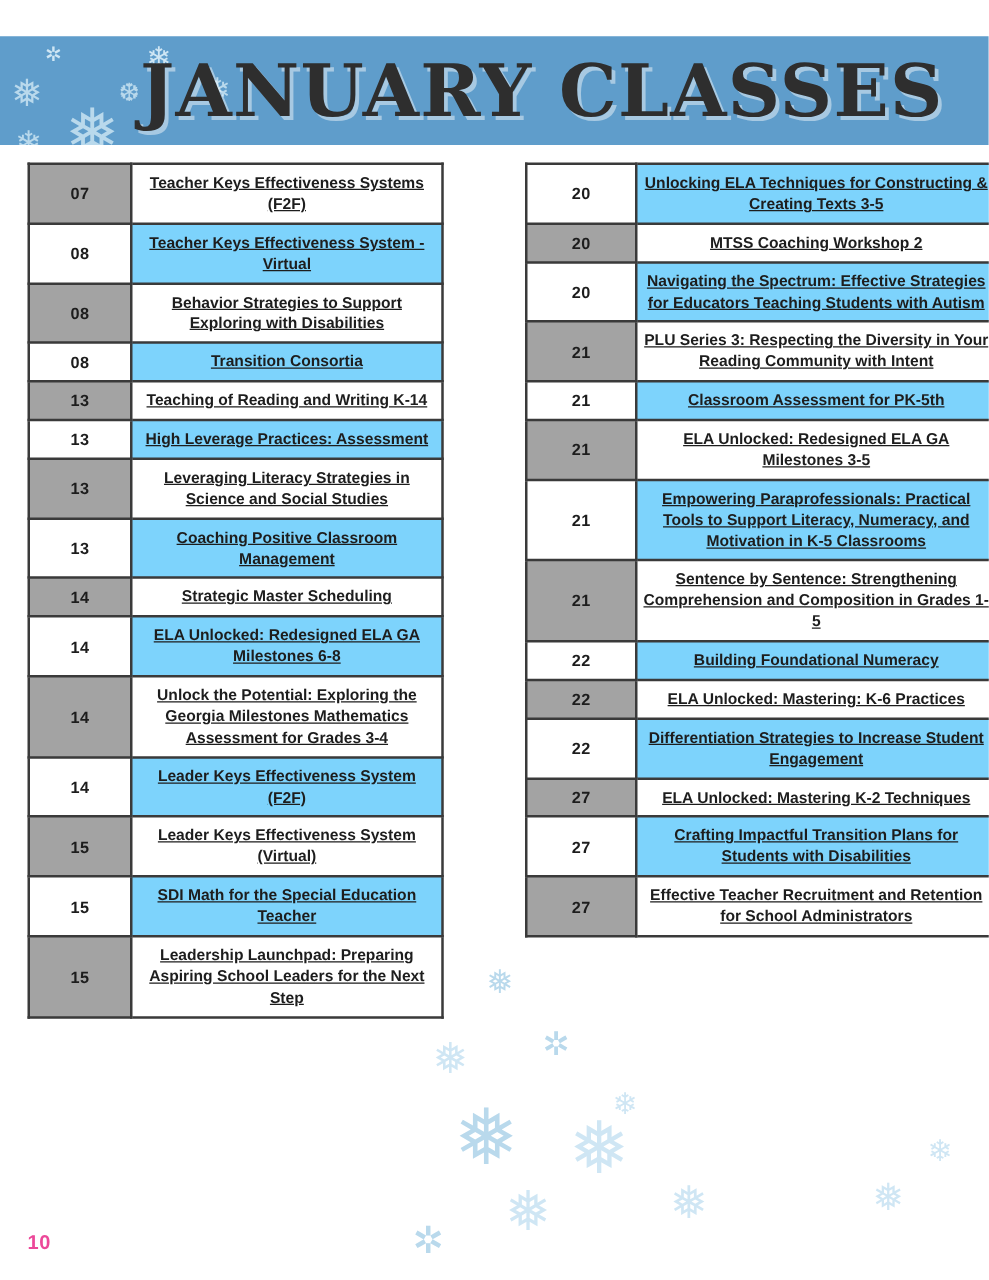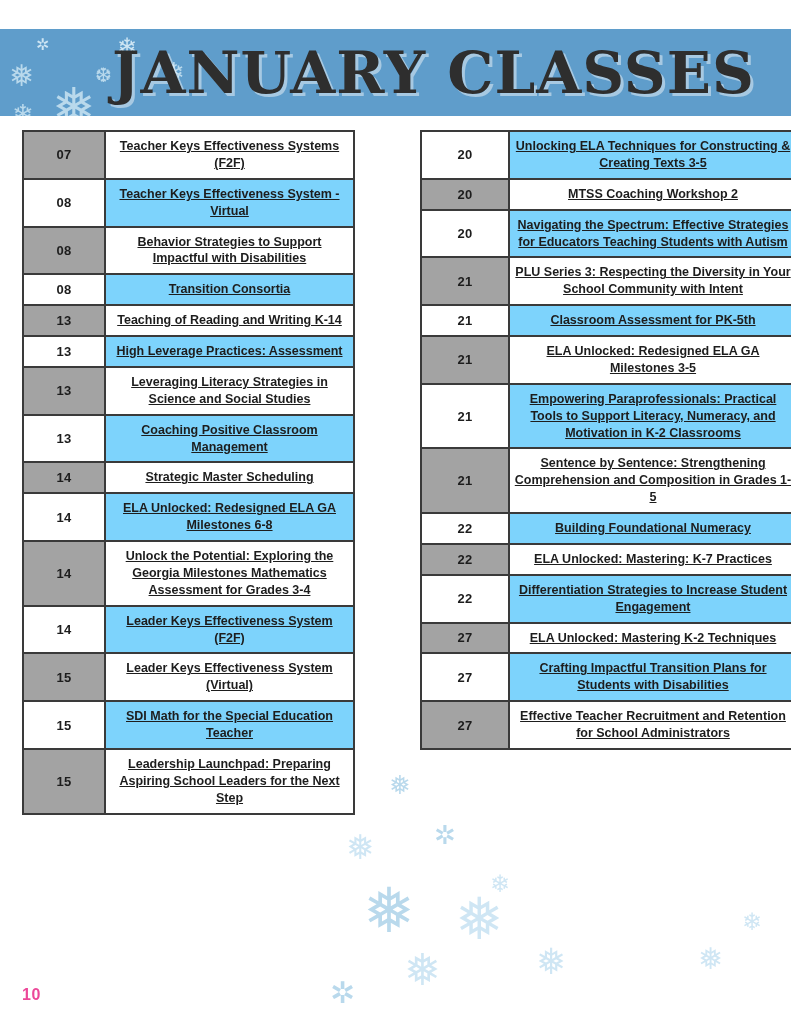--- a/index.html
+++ b/index.html
@@ -149,21 +149,21 @@
         <tr>
           <td class="col-date fill-blue">07</td>
           <td class="col-title fill-white"><span class="lnk">Teacher Keys Effectiveness Systems (F2F)</span></td>
         </tr>
         <tr>
           <td class="col-date fill-white">08</td>
           <td class="col-title fill-light"><span class="lnk">Teacher Keys Effectiveness System - Virtual </span></td>
         </tr>
         <tr>
           <td class="col-date fill-blue">08</td>
-          <td class="col-title fill-white"><span class="lnk"> Behavior Strategies to Support Impactful with Disabilities</span></td>
+          <td class="col-title fill-white"><span class="lnk"> Behavior Strategies to Support Exploring with Disabilities</span></td>
         </tr>
         <tr>
           <td class="col-date fill-white">08</td>
           <td class="col-title fill-light"><span class="lnk">Transition Consortia</span></td>
         </tr>
         <tr>
           <td class="col-date fill-blue">13</td>
           <td class="col-title fill-white"><span class="lnk">Teaching of Reading and Writing K-14</span></td>
         </tr>
         <tr>
@@ -217,45 +217,45 @@
         <tr>
           <td class="col-date fill-blue">20</td>
           <td class="col-title fill-white"><span class="lnk">MTSS Coaching Workshop 2</span></td>
         </tr>
         <tr>
           <td class="col-date fill-white">20</td>
           <td class="col-title fill-light"><span class="lnk">Navigating the Spectrum: Effective Strategies for Educators Teaching Students with Autism</span></td>
         </tr>
         <tr>
           <td class="col-date fill-blue">21</td>
-          <td class="col-title fill-white"><span class="lnk">PLU Series 3: Respecting the Diversity in Your School Community with Intent</span></td>
+          <td class="col-title fill-white"><span class="lnk">PLU Series 3: Respecting the Diversity in Your Reading Community with Intent</span></td>
         </tr>
         <tr>
           <td class="col-date fill-white">21</td>
           <td class="col-title fill-light"><span class="lnk">Classroom Assessment for PK-5th</span></td>
         </tr>
         <tr>
           <td class="col-date fill-blue">21</td>
           <td class="col-title fill-white"><span class="lnk">ELA Unlocked: Redesigned ELA GA Milestones 3-5</span></td>
         </tr>
         <tr>
           <td class="col-date fill-white">21</td>
-          <td class="col-title fill-light"><span class="lnk">Empowering Paraprofessionals: Practical Tools to Support Literacy, Numeracy, and Motivation in K-2 Classrooms</span></td>
+          <td class="col-title fill-light"><span class="lnk">Empowering Paraprofessionals: Practical Tools to Support Literacy, Numeracy, and Motivation in K-5 Classrooms</span></td>
         </tr>
         <tr>
           <td class="col-date fill-blue">21</td>
           <td class="col-title fill-white"><span class="lnk">Sentence by Sentence: Strengthening Comprehension and Composition in Grades 1-5</span></td>
         </tr>
         <tr>
           <td class="col-date fill-white">22</td>
           <td class="col-title fill-light"><span class="lnk">Building Foundational Numeracy</span></td>
         </tr>
         <tr>
           <td class="col-date fill-blue">22</td>
-          <td class="col-title fill-white"><span class="lnk">ELA Unlocked: Mastering: K-7 Practices</span></td>
+          <td class="col-title fill-white"><span class="lnk">ELA Unlocked: Mastering: K-6 Practices</span></td>
         </tr>
         <tr>
           <td class="col-date fill-white">22</td>
           <td class="col-title fill-light"><span class="lnk">Differentiation Strategies to Increase Student Engagement</span></td>
         </tr>
         <tr>
           <td class="col-date fill-blue">27</td>
           <td class="col-title fill-white"><span class="lnk">ELA Unlocked: Mastering K-2 Techniques</span></td>
         </tr>
         <tr>

